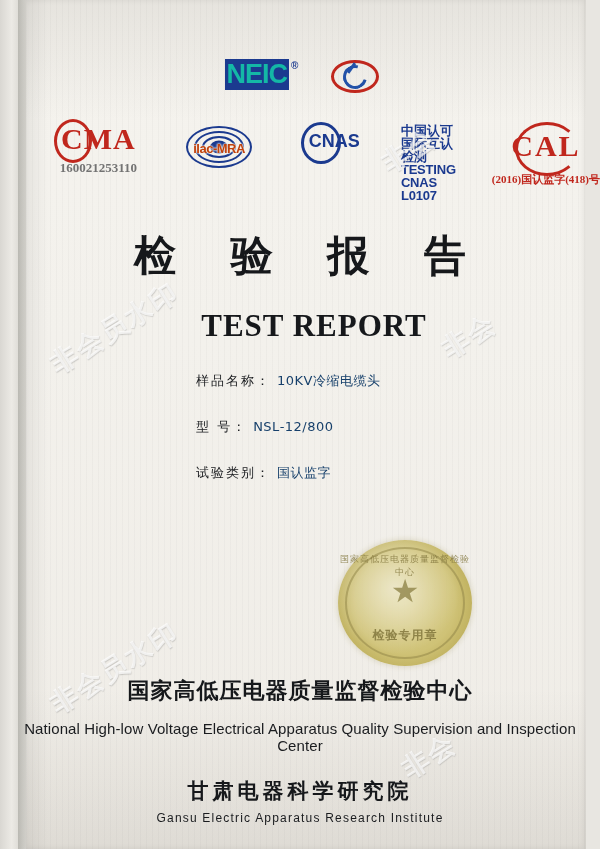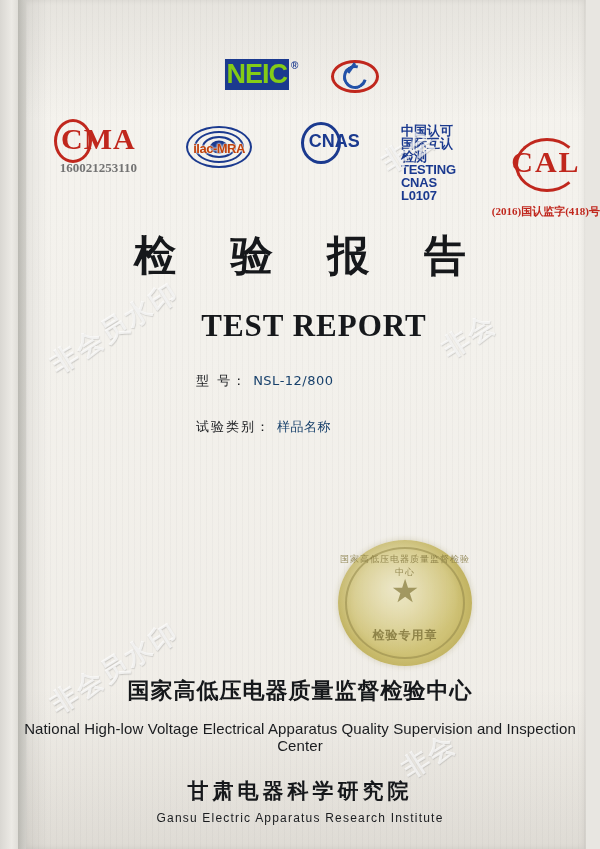--- a/index.html
+++ b/index.html
@@ -89,21 +89,21 @@
     position: relative;
   }
   .neic .r {
     font-size: 10px;
     font-weight: bold;
     margin-top: 1px;
     margin-left: 2px;
   }
   .neic-box {
     background: #1b3a8f;
-    color: #84cc16;
+    color: #14b8a6;
     padding: 0 2px;
   }
   .cqc-logo {
     width: 44px; height: 32px;
     position: relative;
   }
   .cqc-ell {
     position: absolute;
     left: 0; top: 2px;
     width: 42px; height: 27px;
@@ -229,21 +229,21 @@
     line-height: 13px;
     padding-top: 2px;
   }
   .cnastext-wrap .en { letter-spacing: -0.2px; }
 
   
   .cal-wrap { width: 110px; }
   .cal-mark {
     position: relative;
     width: 90px; height: 52px;
-    margin: 16px auto;
+    margin: 0 auto;
   }
   .cal-ring {
     position: absolute;
     left: 14px; top: 0px;
     width: 58px; height: 48px;
     border: 3px solid #c0271d;
     border-radius: 50%;
     border-right-color: transparent;
   }
   .cal-letters {
@@ -490,27 +490,31 @@
       </div>
       <div class="cal-num">(2016)国认监字(418)号</div>
     </div>
 
   </div>
 
   <div class="title-cn">检 验 报 告</div>
   <div class="title-en">TEST REPORT</div>
 
   <div class="fields">
+    <div class="field">
+      <span class="label">样品名称：</span>
+      <span class="value">10KV冷缩电缆头</span>
+    </div>
     <div class="field model">
       <span class="label">型    号：</span>
       <span class="value">NSL-12/800</span>
     </div>
     <div class="field">
       <span class="label">试验类别：</span>
-      <span class="value">样品名称</span>
+      <span class="value">国认监字</span>
     </div>
   </div>
 
   <div class="seal">
     <div class="seal-ring"></div>
     <div class="seal-text-top">国家高低压电器质量监督检验中心</div>
     <div class="seal-star">★</div>
     <div class="seal-text-bottom">检验专用章</div>
   </div>
 

